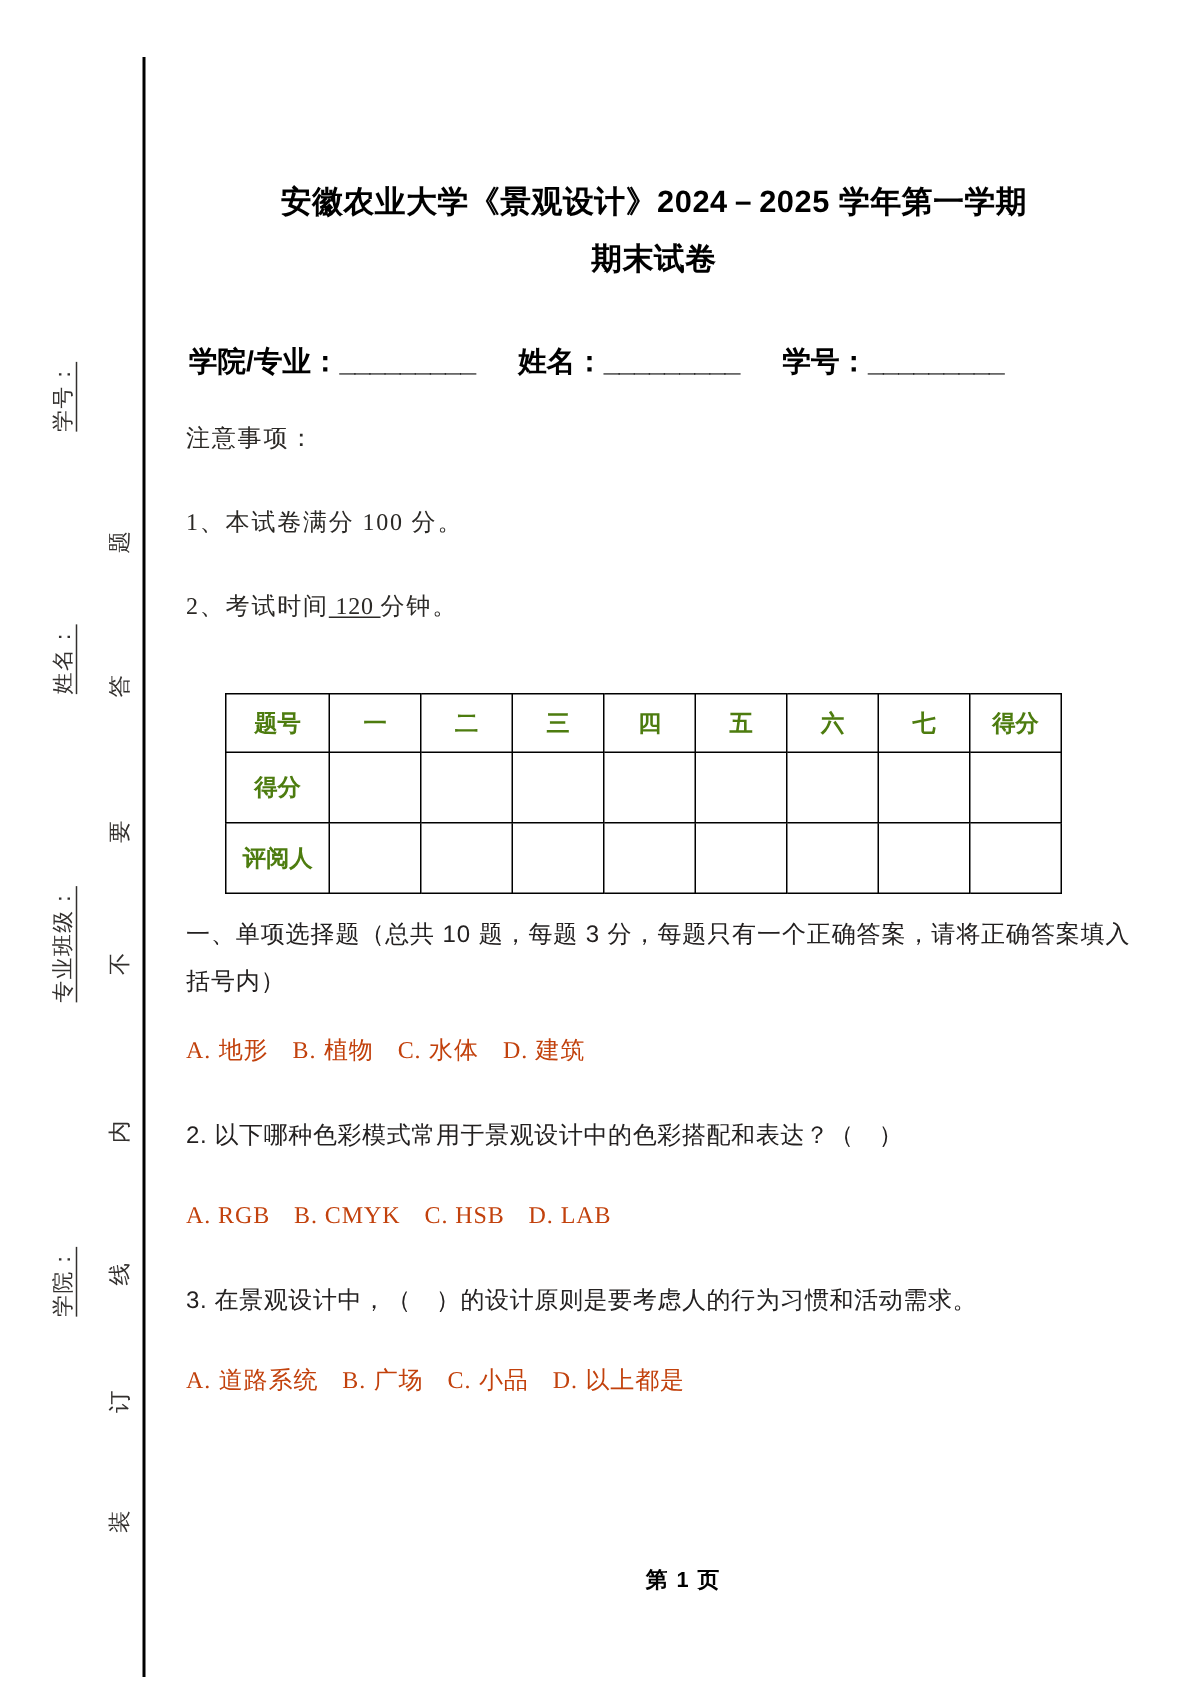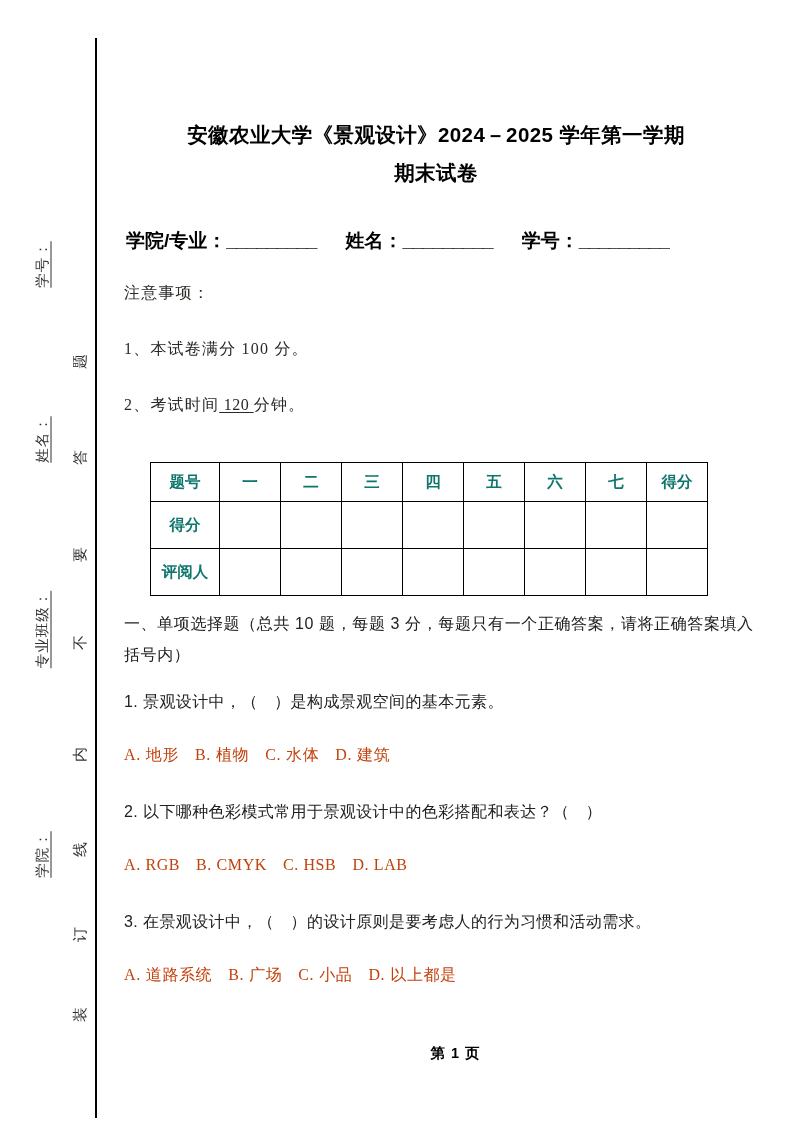--- a/index.html
+++ b/index.html
@@ -125,21 +125,21 @@
     border-collapse: collapse;
     table-layout: fixed;
   }
   #score-table td {
     border: 1.4px solid #000000;
     text-align: center;
     vertical-align: middle;
     font-family: "Liberation Sans", "DejaVu Sans", sans-serif;
     font-weight: bold;
     font-size: 15.5px;
-    color: #0f766e;
+    color: #4d7c0f;
   }
   #score-table tr.head td { height: 36px; }
   #score-table tr.body td { height: 44px; }
   #score-table td.lbl { width: 66px; }
 
   
   #questions { position: absolute; left: 28px; top: 608px; width: 645px; }
   .sec-heading {
     font-family: "Liberation Sans", "DejaVu Sans", sans-serif;
     font-size: 16px;
@@ -263,21 +263,20 @@
           <td></td>
           <td></td>
           <td></td>
         </tr>
       </tbody>
   </table>
 
   <div id="questions">
     <div class="sec-heading">一、单项选择题（总共 10 题，每题 3 分，每题只有一个正确答案，请将正确答案填入括号内）</div>
     <div id="question-list">
-        <div class="q-stem">1. 景观设计中，（　）是构成景观空间的基本元素。</div>
         <div class="q-options sans"><span class="opt"><span class="tag">A.</span> <span>地形</span></span><span class="opt"><span class="tag">B.</span> <span>植物</span></span><span class="opt"><span class="tag">C.</span> <span>水体</span></span><span class="opt"><span class="tag">D.</span> <span>建筑</span></span></div>
         <div class="q-stem">2. 以下哪种色彩模式常用于景观设计中的色彩搭配和表达？（　）</div>
         <div class="q-options"><span class="opt"><span class="tag">A.</span> <span>RGB</span></span><span class="opt"><span class="tag">B.</span> <span>CMYK</span></span><span class="opt"><span class="tag">C.</span> <span>HSB</span></span><span class="opt"><span class="tag">D.</span> <span>LAB</span></span></div>
         <div class="q-stem">3. 在景观设计中，（　）的设计原则是要考虑人的行为习惯和活动需求。</div>
         <div class="q-options sans"><span class="opt"><span class="tag">A.</span> <span>道路系统</span></span><span class="opt"><span class="tag">B.</span> <span>广场</span></span><span class="opt"><span class="tag">C.</span> <span>小品</span></span><span class="opt"><span class="tag">D.</span> <span>以上都是</span></span></div>
       </div>
   </div>
 
   <div id="page-footer">
     <span>第 1 页</span>

